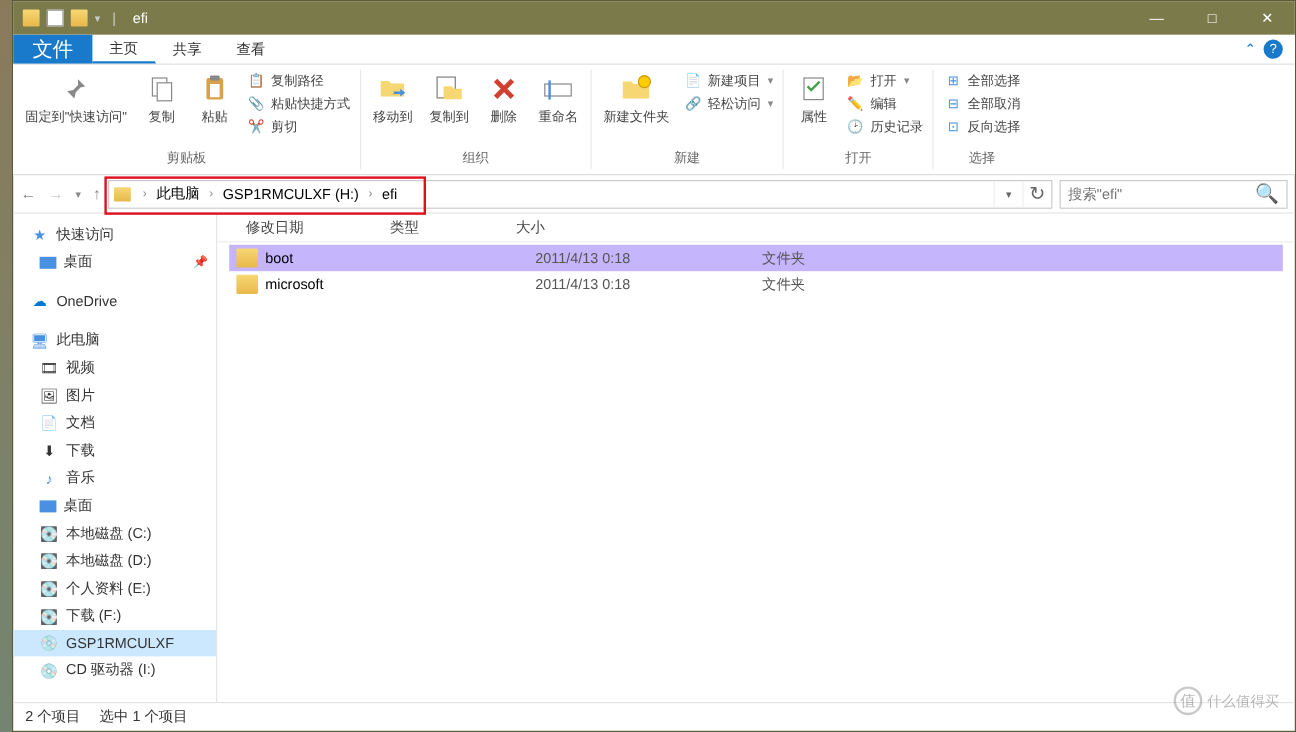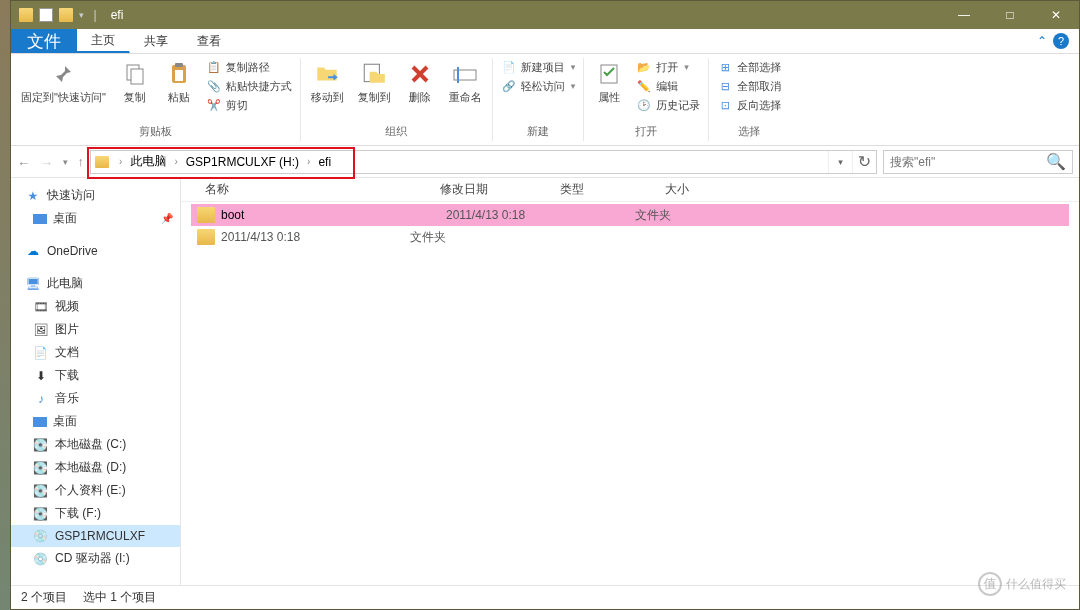--- a/index.html
+++ b/index.html
@@ -50,21 +50,21 @@
     .side-pin { margin-left: auto; color: #888; font-size: 10px; }
     .main { flex: 1; display: flex; flex-direction: column; }
     .columns { height: 24px; display: flex; align-items: center; border-bottom: 1px solid #eee; font-size: 12px; color: #444; padding-left: 16px; }
     .col { padding: 0 8px; border-right: 1px solid transparent; cursor: pointer; }
     .col.name { width: 235px; }
     .col.date { width: 120px; }
     .col.type { width: 105px; }
     .col.size { width: 80px; }
     .filelist { flex: 1; padding: 2px 10px; }
     .file-row { display: flex; align-items: center; height: 22px; font-size: 12px; padding-left: 6px; cursor: pointer; }
-    .file-row.selected { background: #f9a8d4; }
+    .file-row.selected { background: #c4b5fd; }
     .file-icon { width: 18px; height: 16px; margin-right: 6px; }
     .file-name { width: 225px; }
     .file-date { width: 120px; color: #555; }
     .file-type { width: 105px; color: #555; text-align: right; }
     .statusbar { height: 24px; border-top: 1px solid #e5e5e5; display: flex; align-items: center; padding: 0 10px; font-size: 12px; color: #333; gap: 16px; }
     .watermark { position: absolute; right: 14px; bottom: 14px; opacity: 0.35; font-size: 12px; color: #333; display: flex; align-items: center; gap: 4px; }
     .watermark .badge { width: 24px; height: 24px; border-radius: 50%; border: 2px solid #666; display: flex; align-items: center; justify-content: center; font-size: 13px; }
     svg { display: block; }
   </style>
 </head>
@@ -185,20 +185,29 @@
               </svg>
             </span>
           <span>重命名</span>
         </div>
       </div>
       <div class="group-label">组织</div>
     </div>
 
     <div class="ribbon-group">
       <div class="ribbon-buttons">
+        <div class="rb-big">
+          <span class="icon">
+              <svg width="26" height="24" viewBox="0 0 26 24">
+                <path fill="#f7d774" d="M2 6h7l2 2h13v12H2z"></path>
+                <circle cx="20" cy="6" r="5" fill="#ffcc00" stroke="#cc9900"></circle>
+              </svg>
+            </span>
+          <span>新建文件夹</span>
+        </div>
         <div class="rb-small-col">
           <div class="rb-small">
               <span class="icon">📄</span>
               <span>新建项目</span>
               <span style="color:#888;font-size:9px;margin-left:2px">▾</span>
             </div>
           <div class="rb-small">
               <span class="icon">🔗</span>
               <span>轻松访问</span>
               <span style="color:#888;font-size:9px;margin-left:2px">▾</span>
@@ -355,34 +364,34 @@
           <span>GSP1RMCULXF</span>
         </div>
       <div class="side-item">
           <span class="side-icon">💿</span>
           <span>CD 驱动器 (I:)</span>
         </div>
     </div>
 
     <div class="main">
       <div class="columns">
-        <div class="col name">名称</div>
         <div class="col date">修改日期</div>
         <div class="col type">类型</div>
         <div class="col size">大小</div>
       </div>
       <div class="filelist">
         <div class="file-row selected">
           <span class="file-icon folder-ico"></span>
           <span class="file-name">boot</span>
           <span class="file-date">2011/4/13 0:18</span>
           <span class="file-type">文件夹</span>
         </div>
         <div class="file-row">
           <span class="file-icon folder-ico"></span>
+          <span class="file-name">microsoft</span>
           <span class="file-date">2011/4/13 0:18</span>
           <span class="file-type">文件夹</span>
         </div>
       </div>
     </div>
   </div>
 
   <div class="statusbar">
     <span>2 个项目</span>
     <span>选中 1 个项目</span>

